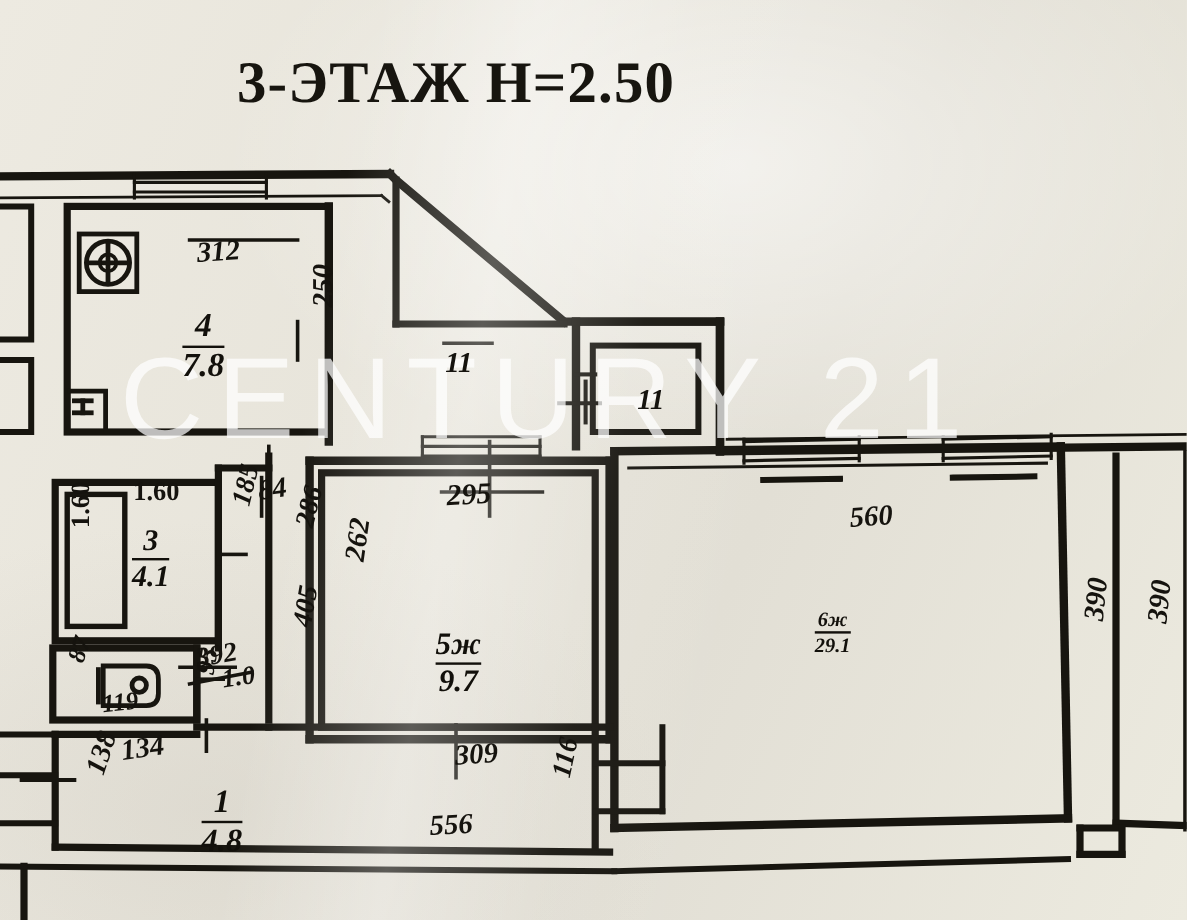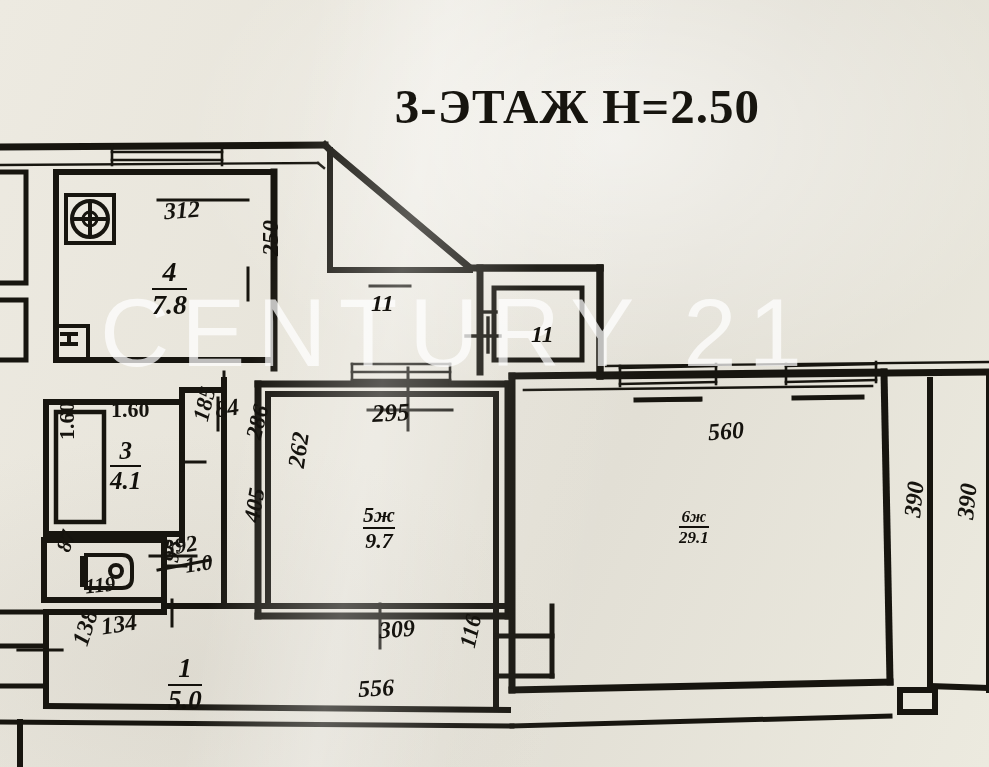--- a/index.html
+++ b/index.html
@@ -16,23 +16,23 @@
       radial-gradient(ellipse 70% 55% at 62% 18%, rgba(255,255,255,0.55) 0%, rgba(255,255,255,0) 62%),
       radial-gradient(ellipse 55% 45% at 18% 88%, rgba(210,206,196,0.45) 0%, rgba(210,206,196,0) 70%),
       linear-gradient(112deg, #edeae1 0%, #e7e4da 38%, #e2dfd5 62%, #eceadf 100%);
     pointer-events:none;
   }
   #paper-streak{
     position:absolute;inset:0;pointer-events:none;
     background:linear-gradient(100deg, rgba(255,255,255,0) 28%, rgba(255,255,255,0.30) 40%, rgba(255,255,255,0.05) 52%, rgba(255,255,255,0) 64%);
   }
   #plan-title{
-    position:absolute;left:0;top:40px;width:760px;text-align:right;
+    position:absolute;left:0;top:40px;width:760px;text-align:center;
     font-size:49px;font-weight:700;color:#17150f;
-    letter-spacing:1px;white-space:nowrap;margin-top:38px;
+    letter-spacing:1px;white-space:nowrap;
   }
   #watermark{
     position:absolute;left:12px;top:0;width:989px;height:767px;
     pointer-events:none;
   }
   #wm-main{
     position:absolute;left:88px;top:278px;
     font-size:96px;font-weight:300;letter-spacing:12px;
     color:rgba(255,255,255,0.72);
     font-family:"Liberation Sans", sans-serif;
@@ -322,36 +322,36 @@
   <span class="bar"></span>
   <span class="area">7.8</span>
 </div>
 
 <div class="roomlabel" style="left:110px;top:438px;font-size:25px;">
   <span class="num">3</span>
   <span class="bar"></span>
   <span class="area">4.1</span>
 </div>
 
-<div class="roomlabel" style="left:363px;top:504px;font-size:22px;">
+<div class="roomlabel" style="left:363px;top:524px;font-size:26px;">
   <span class="num">5ж</span>
   <span class="bar"></span>
   <span class="area">9.7</span>
 </div>
 
 <div class="roomlabel" style="left:679px;top:508px;font-size:17px;">
   <span class="num">6ж</span>
   <span class="bar"></span>
   <span class="area">29.1</span>
 </div>
 
 <div class="roomlabel" style="left:168px;top:655px;font-size:27px;">
   <span class="num">1</span>
   <span class="bar"></span>
-  <span class="area">5.0</span>
+  <span class="area">4.8</span>
 </div>
 
 <div class="dimlabel" style="left:185px;top:553px;font-size:22px;transform:rotate(-8deg);">1.0</div>
 
 <div class="dimlabel" style="left:164px;top:198px;font-size:24px;transform:rotate(-4deg);">312</div>
 
 <div class="dimlabel" style="left:258px;top:256px;font-size:24px;transform:rotate(-90deg);transform-origin:left top;">250</div>
 
 <div class="dimlabel" style="left:111px;top:399px;font-size:22px;font-style:normal;">1.60</div>
 

